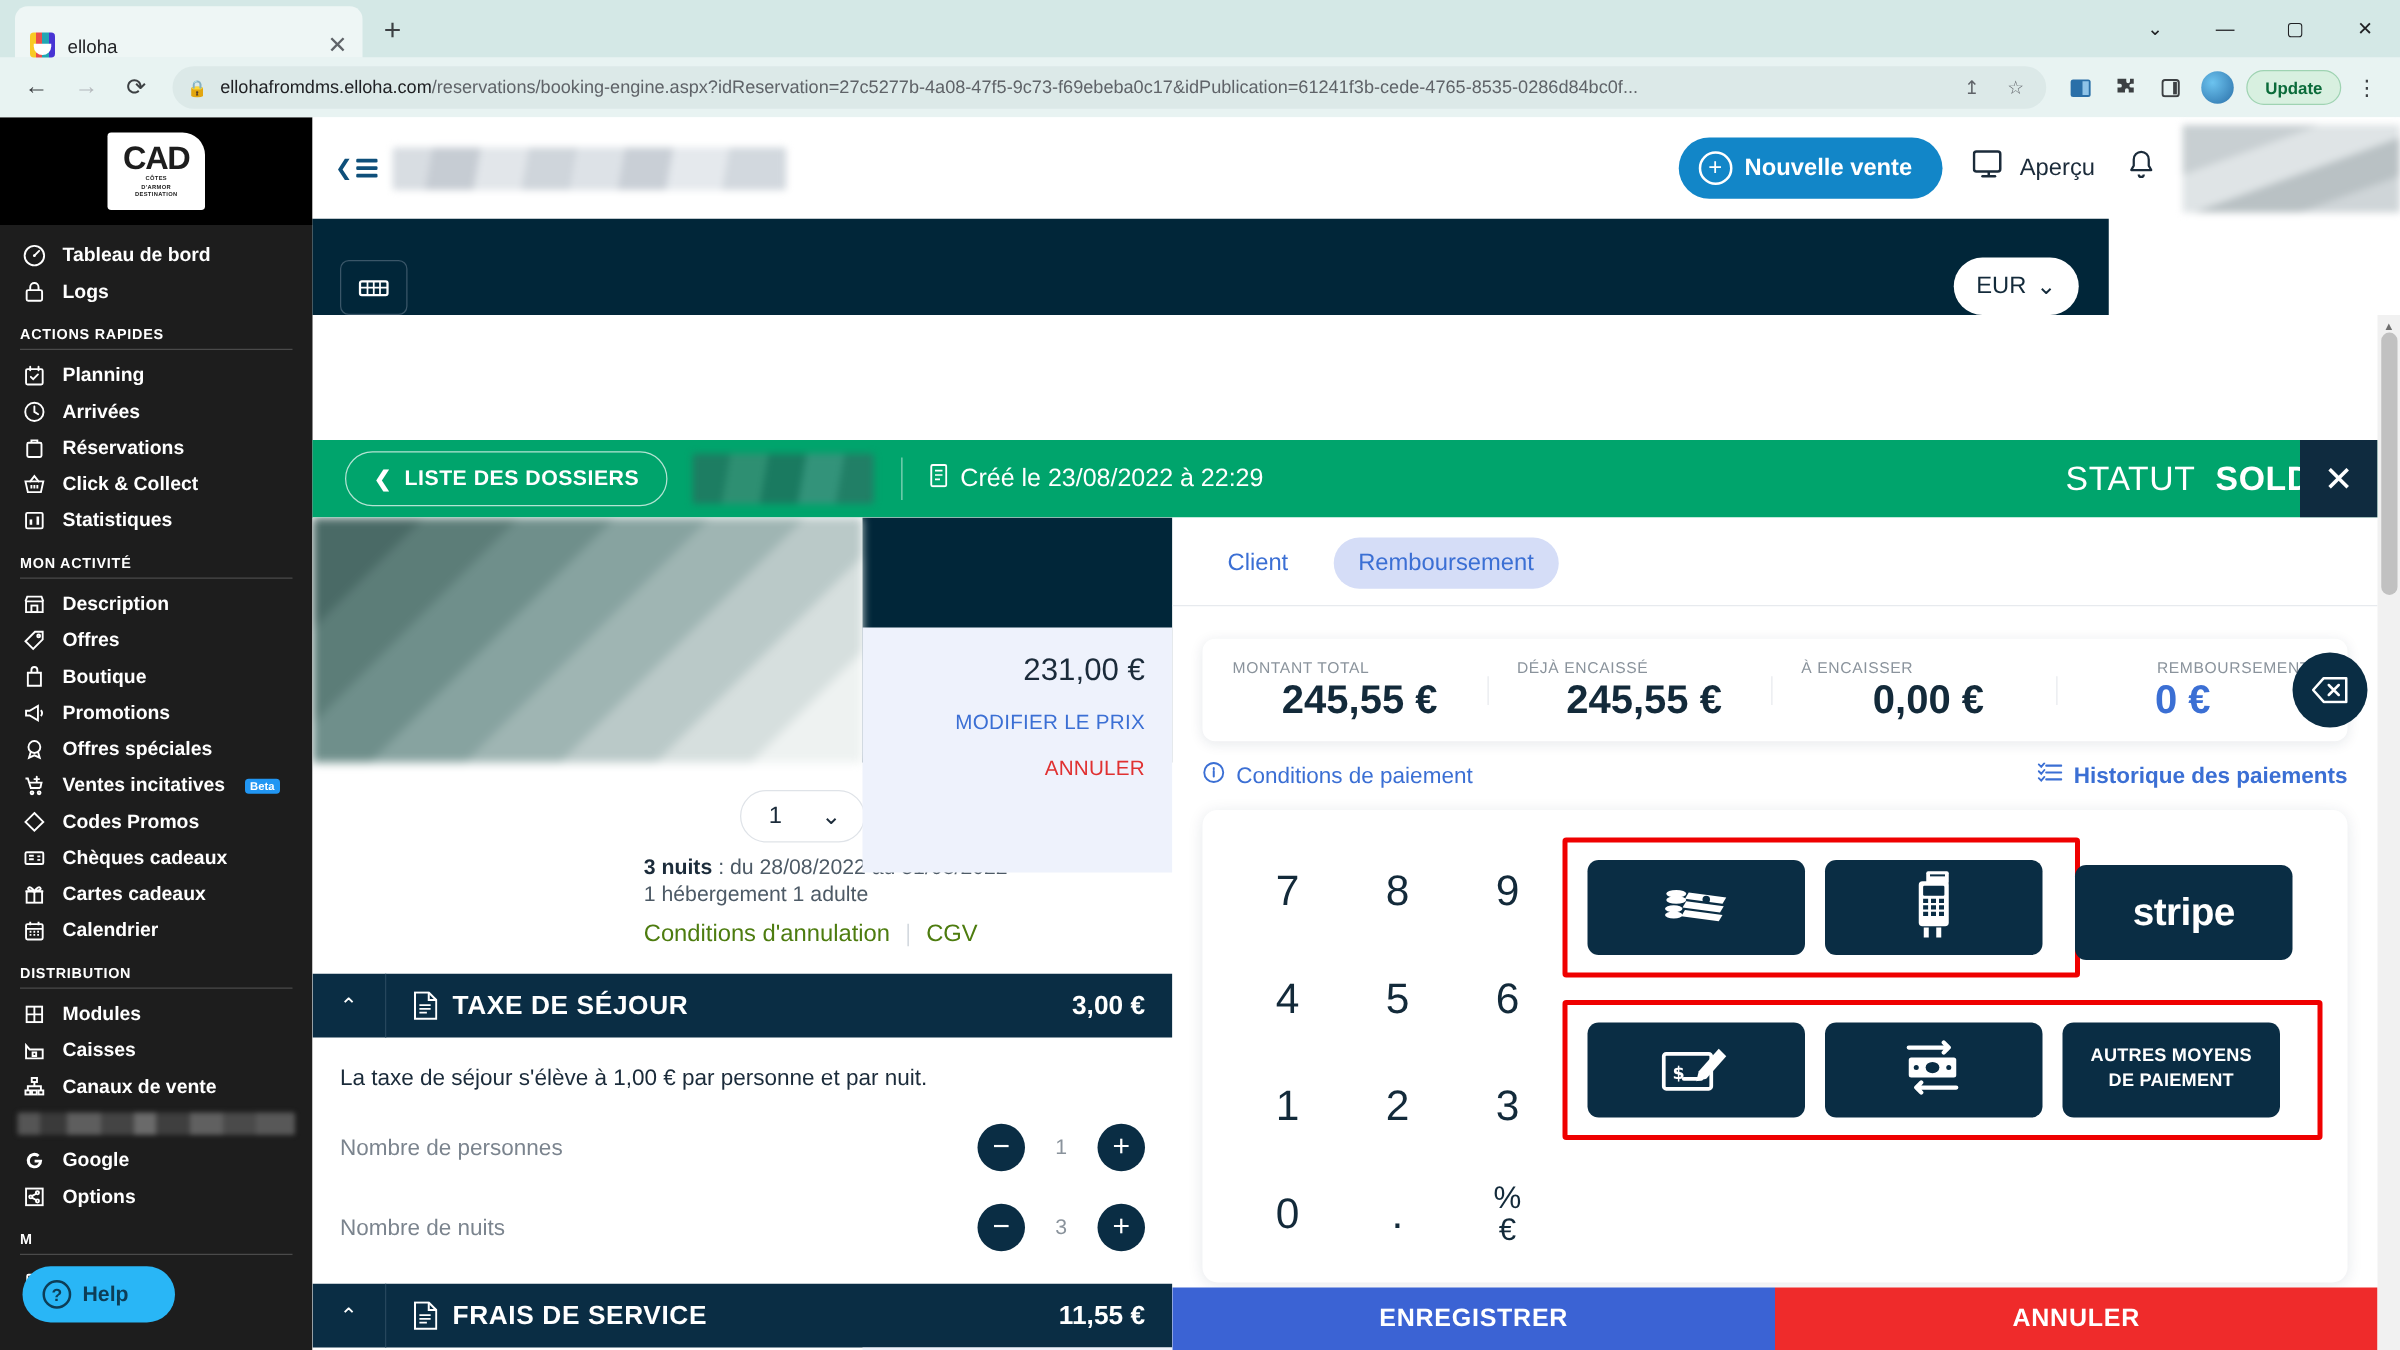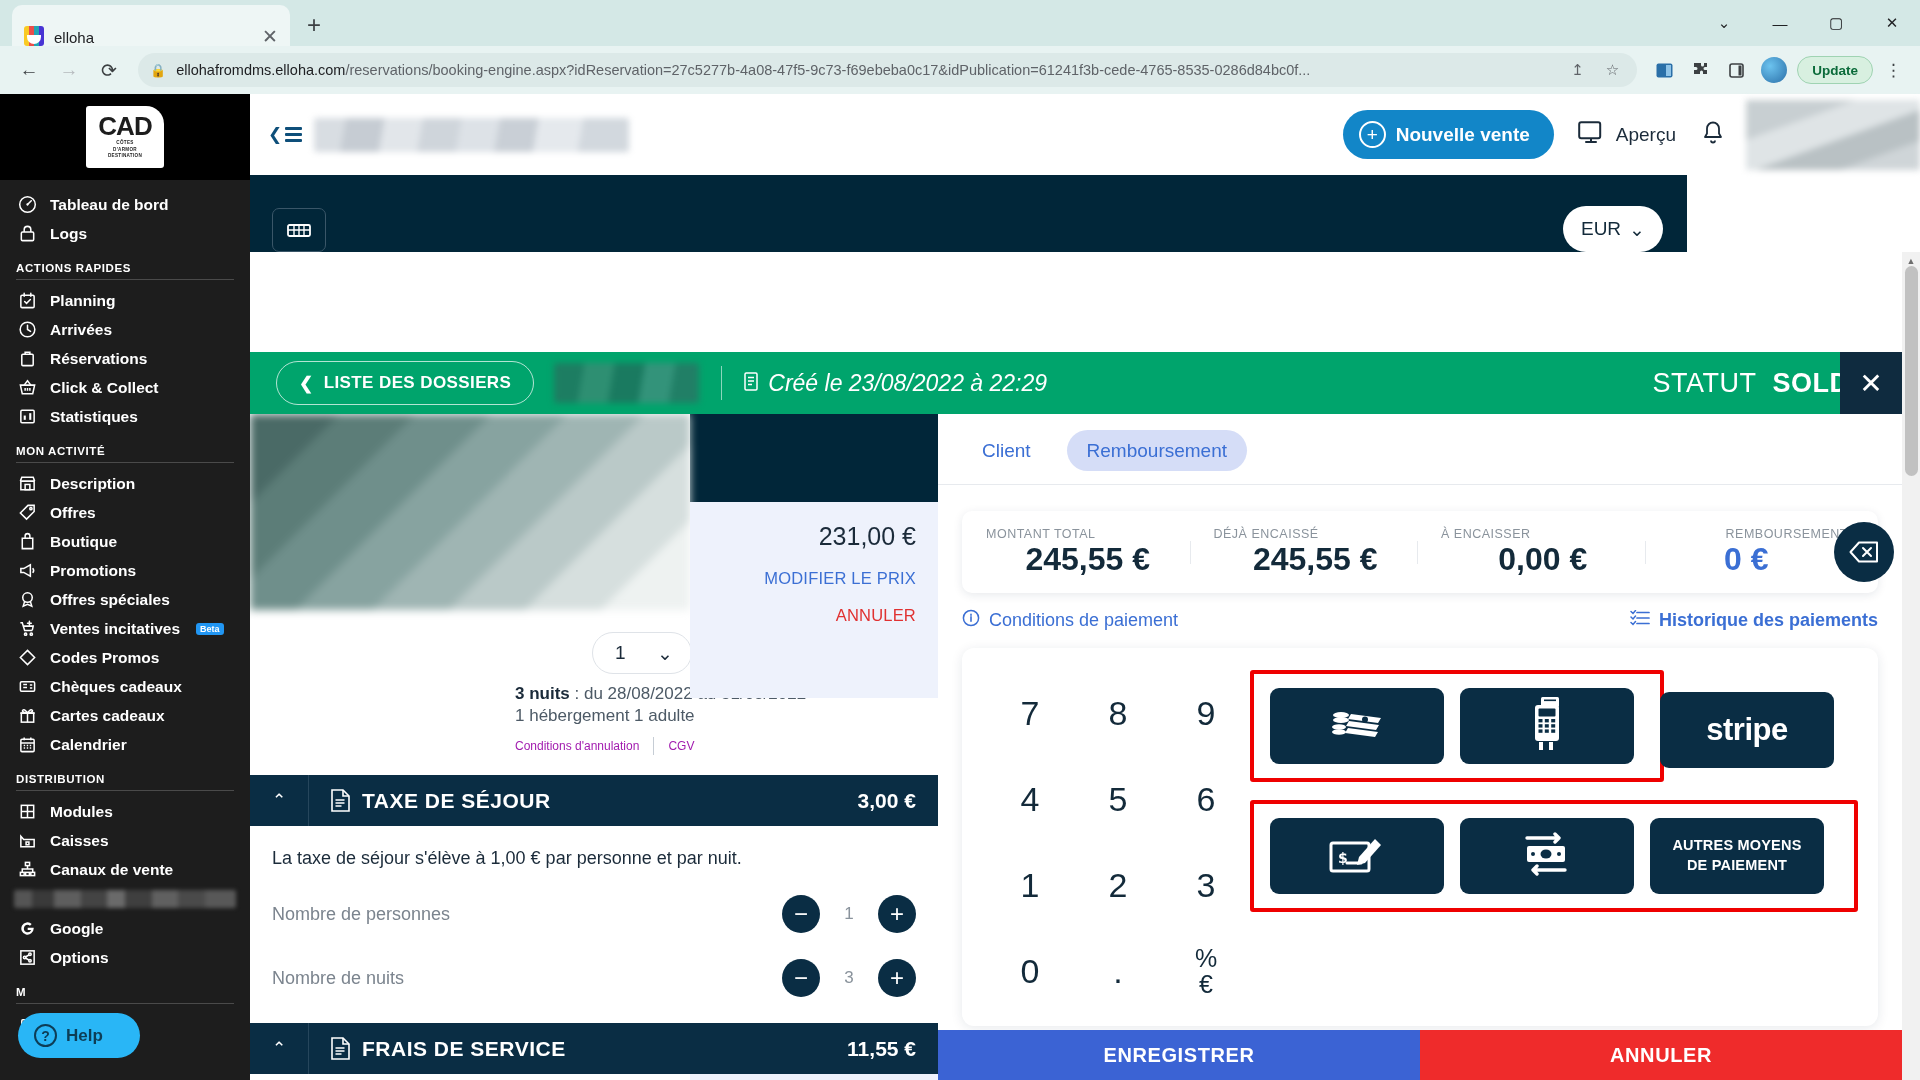--- a/index.html
+++ b/index.html
@@ -177,21 +177,21 @@
     border:1.4px solid rgba(255,255,255,.7); border-radius:24px; height:44px;
     display:flex; align-items:center; gap:10px; padding:0 22px;
     color:#fff; font-size:17px; font-weight:bold; letter-spacing:0.4px; cursor:pointer;
   }
   .blur-ref {
     width:145px; height:40px; margin-left:20px; border-radius:2px;
     background: linear-gradient(100deg,#1d7d62 0 20%,#2e8f72 20% 40%,#1a7a60 40% 60%,#33937a 60% 80%,#217f66 80% 100%);
     filter: blur(3px);
   }
   .gb-sep { width:1px; height:34px; background:rgba(255,255,255,.55); margin:0 22px; }
-  .gb-created { display:flex; align-items:flex-start; gap:10px; color:#fff; font-size:23px;font-style:italic; }
+  .gb-created { display:flex; align-items:center; gap:10px; color:#fff; font-size:20px; }
   .statut { margin-left:auto; color:#fff; font-size:27px; letter-spacing:0.5px; padding-right:34px; }
   .statut b { font-weight:bold; }
   .close-x {
     position:absolute; right:0; top:0; width:62px; height:62px; background:#0f2b3f;
     display:flex; align-items:center; justify-content:center; color:#fff;
     font-size:28px; font-weight:300; cursor:pointer;
   }
 
   
   .leftcol {
@@ -222,21 +222,21 @@
     width:100px; height:42px; border:1px solid #dfe3e8; border-radius:21px;
     display:flex; align-items:center; justify-content:space-between;
     padding:0 18px 0 22px; font-size:19px; color:#1b2b3a; cursor:pointer;
     margin: 22px 0 0 342px;
   }
   .stay-lines { padding:10px 0 0 265px; }
   .stay-l1 { font-size:17px; color:#4d5a66; }
   .stay-l1 b { color:#1b2b3a; }
   .stay-l2 { font-size:17px; color:#4d5a66; margin-top:2px; }
   .stay-links { margin-top:11px; display:flex; align-items:center; gap:14px; }
-  .stay-links a { font-size:12px; color:#a21caf; text-decoration:none; cursor:pointer; }
+  .stay-links a { font-size:19px; color:#4d7c0f; text-decoration:none; cursor:pointer; }
   .stay-links .bar { width:1px; height:18px; background:#c6cdd5; }
 
   .sec-head {
     height:51px; background:#0a2d44; display:flex; align-items:center;
     color:#fff; margin-top:0;
   }
   .sec-caret { width:58px; display:flex; align-items:center; justify-content:center;
     font-size:17px; cursor:pointer; }
   .sec-divline { width:1px; height:51px; background:#26465c; }
   .sec-doc { margin:0 12px 0 22px; display:flex; align-items:center; }

